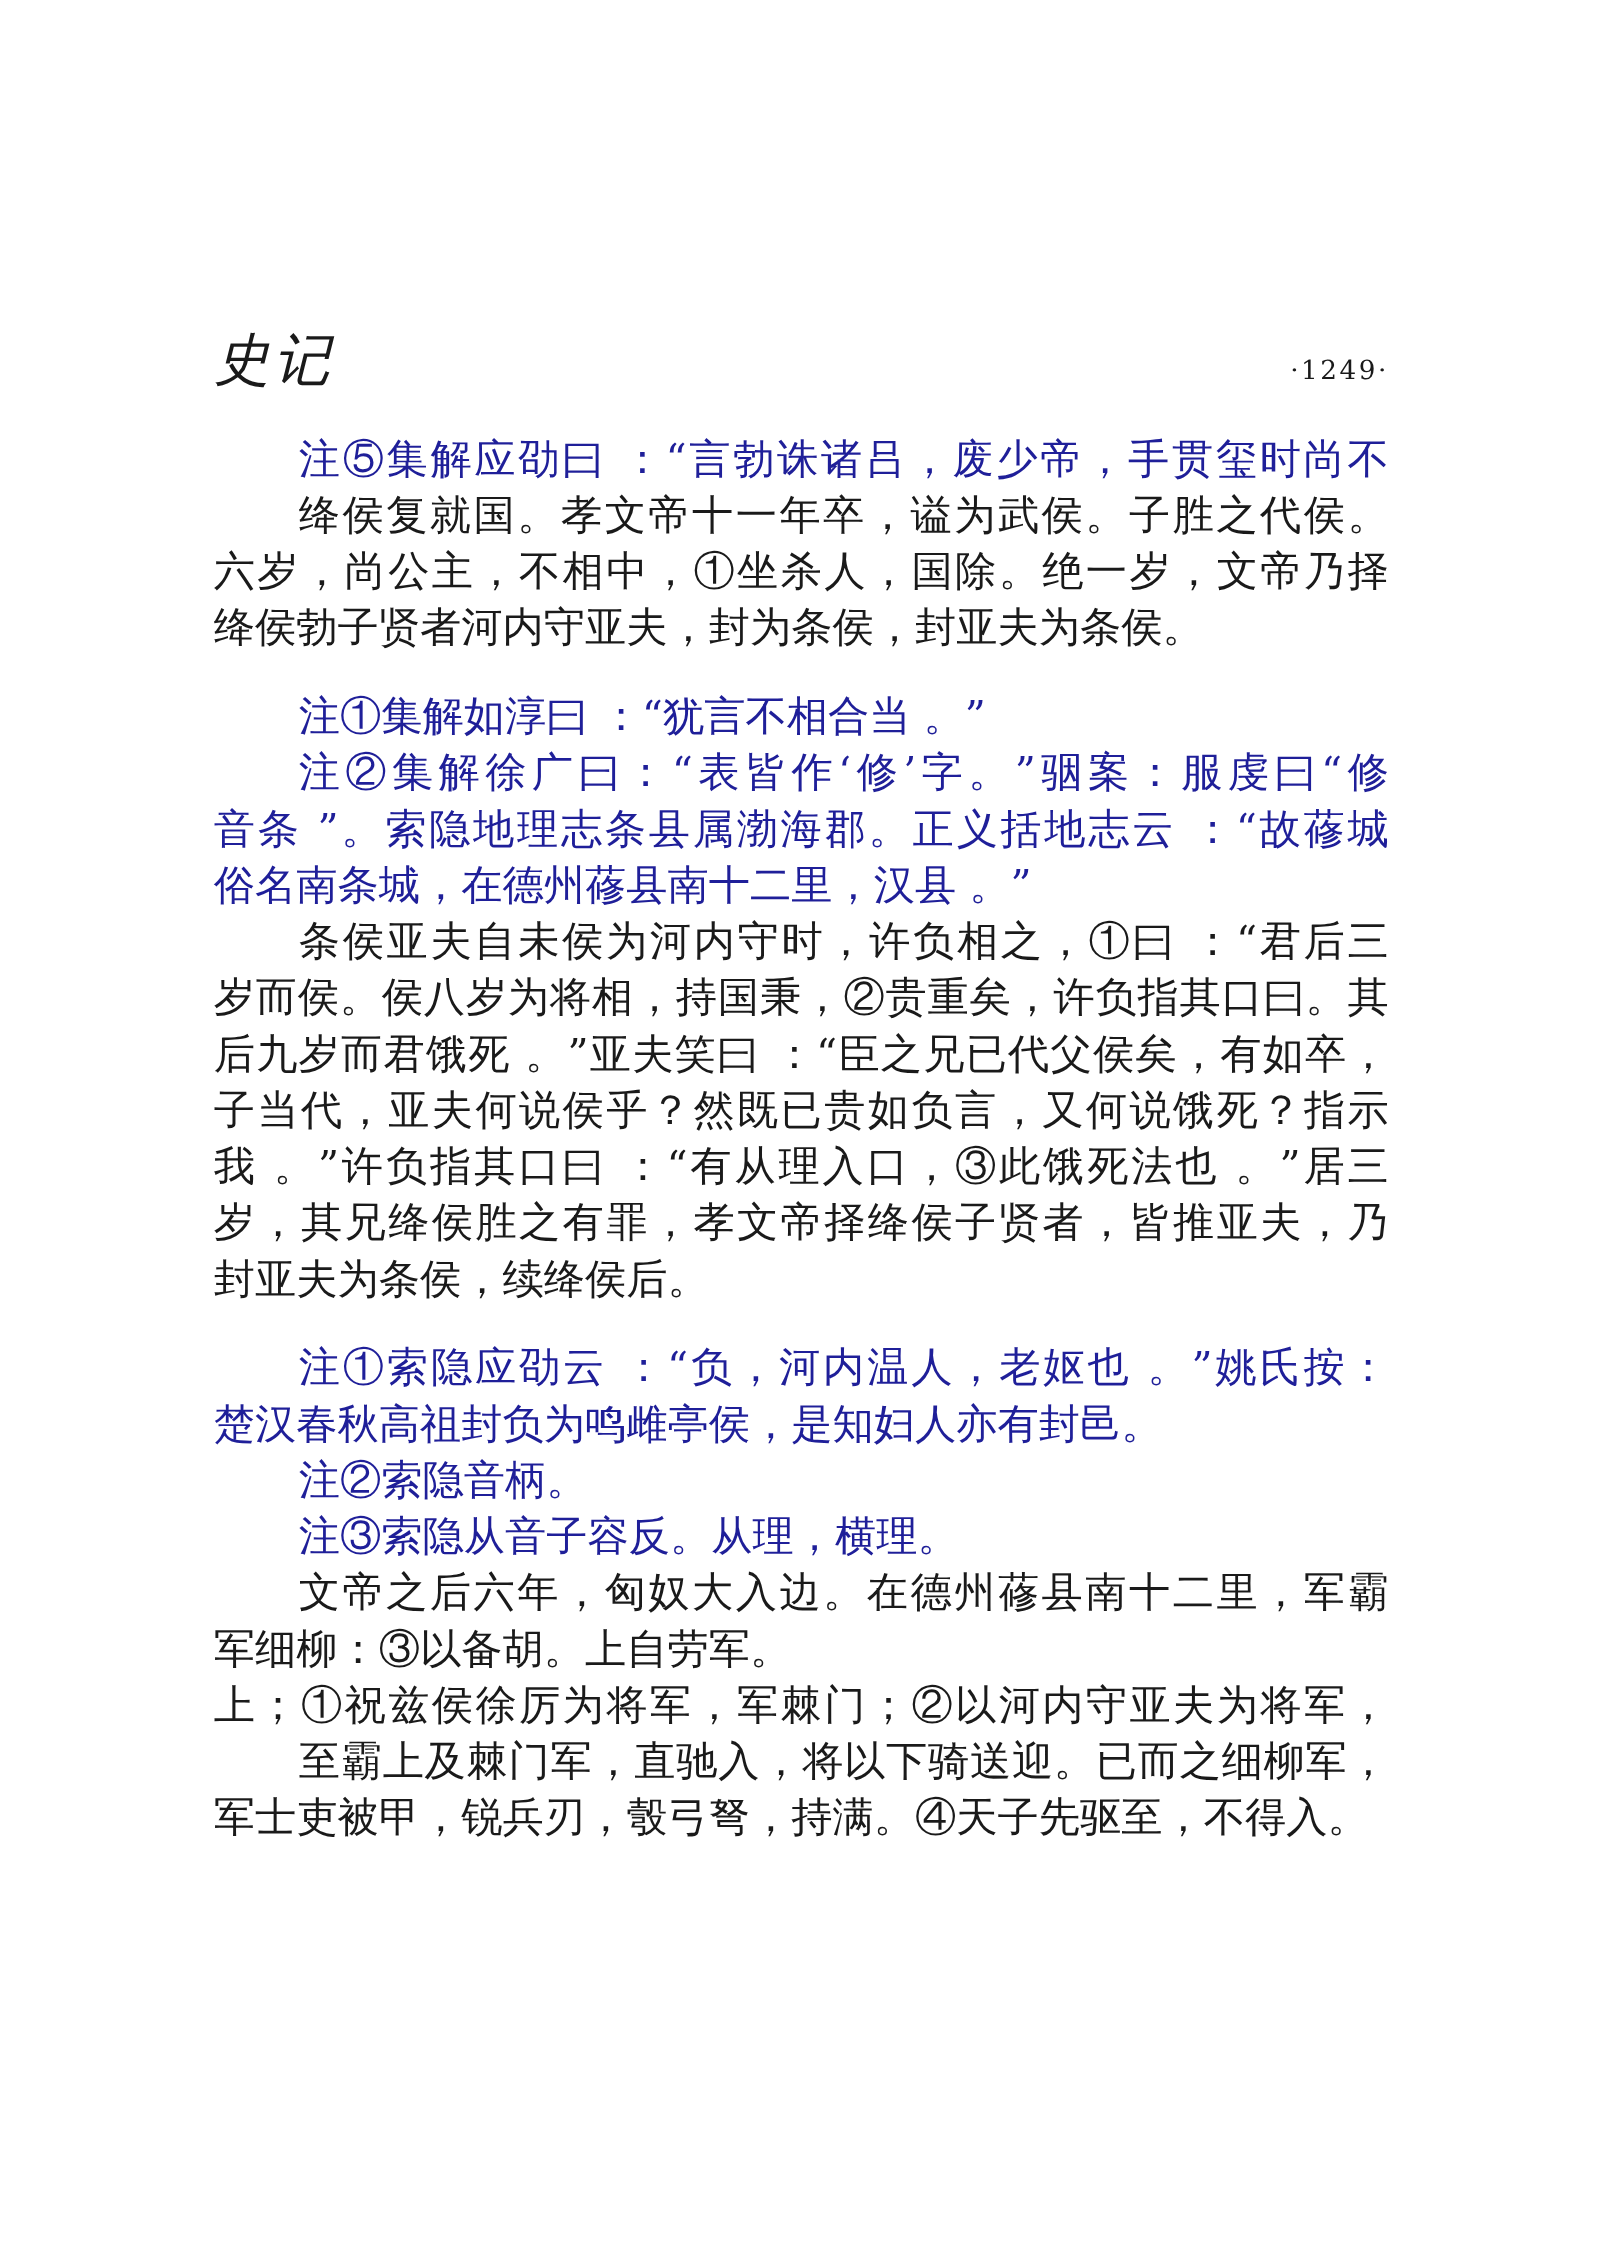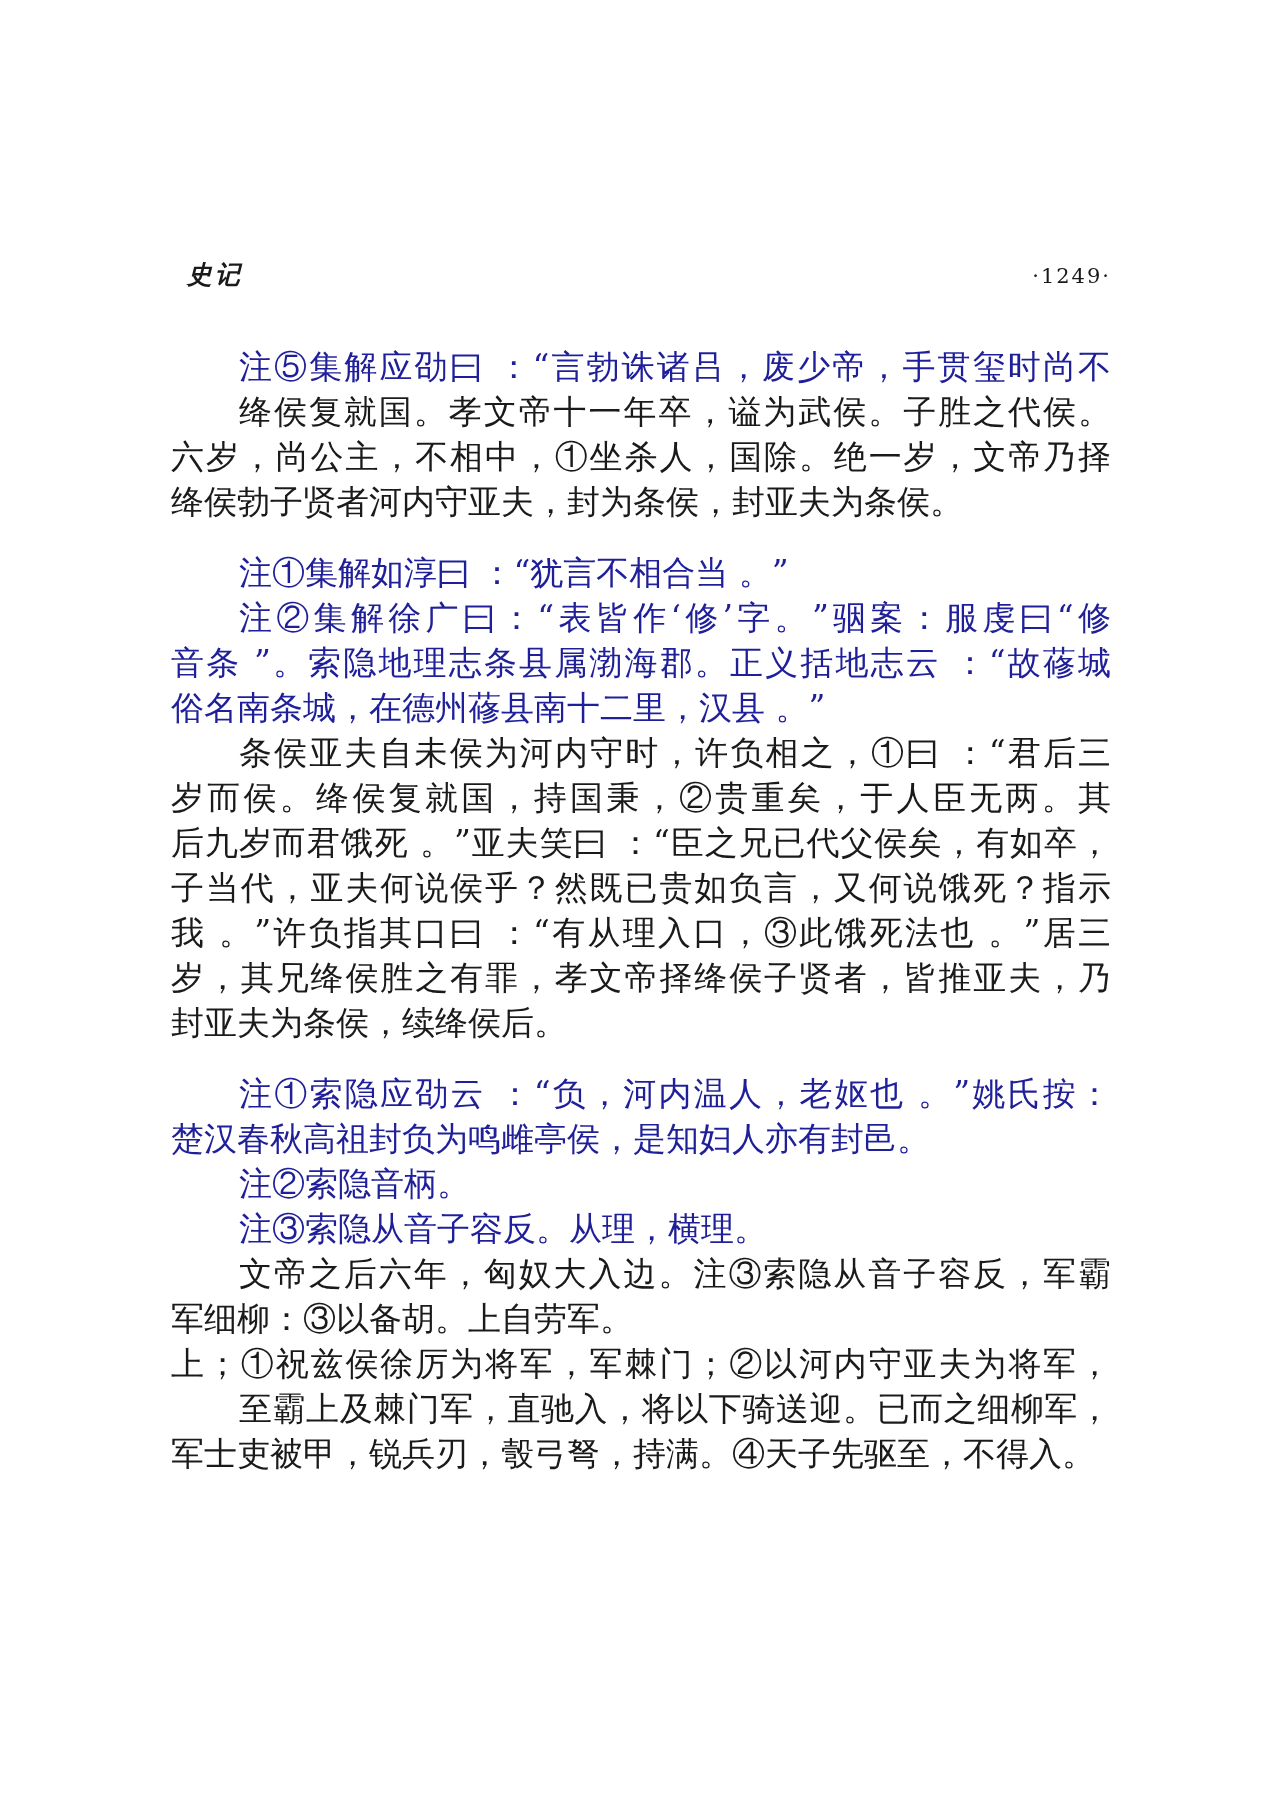--- a/index.html
+++ b/index.html
@@ -18,26 +18,25 @@
   .page-header {
     position: absolute;
     top: 258px;
     left: 171px;
     width: 940px;
     display: flex;
     justify-content: space-between;
     align-items: baseline;
   }
   .book-title {
-    font-size: 25px;
+    font-size: 45px;
     font-style: italic;
-    font-weight: bold;
+    font-weight: normal;
     color: var(--ink, #1a1a1a);
     letter-spacing: 3px;
-    margin-left: 16px;
   }
   .page-number {
     font-size: 21px;
     color: var(--ink, #1a1a1a);
     letter-spacing: 2px;
   }
   .text-body {
     position: absolute;
     top: 344px;
     left: 171px;
@@ -84,39 +83,39 @@
       <div class="para note gap">
         <div class="line indent last">注①集解如淳曰 ：“犹言不相合当 。”</div>
       </div>
       <div class="para note">
         <div class="line indent">注②集解徐广曰：“表皆作‘修’字。”骃案：服虔曰“修</div>
         <div class="line">音条 ”。索隐地理志条县属渤海郡。正义括地志云 ：“故蓚城</div>
         <div class="line last">俗名南条城，在德州蓚县南十二里，汉县 。”</div>
       </div>
       <div class="para body">
         <div class="line indent">条侯亚夫自未侯为河内守时，许负相之，①曰 ：“君后三</div>
-        <div class="line">岁而侯。绛侯复就国，持国秉，②贵重矣，于人臣无两。其</div>
+        <div class="line">岁而侯。侯八岁为将相，持国秉，②贵重矣，许负指其口曰。其</div>
         <div class="line">后九岁而君饿死 。”亚夫笑曰 ：“臣之兄已代父侯矣，有如卒，</div>
         <div class="line">子当代，亚夫何说侯乎？然既已贵如负言，又何说饿死？指示</div>
         <div class="line">我 。”许负指其口曰 ：“有从理入口，③此饿死法也 。”居三</div>
         <div class="line">岁，其兄绛侯胜之有罪，孝文帝择绛侯子贤者，皆推亚夫，乃</div>
         <div class="line last">封亚夫为条侯，续绛侯后。</div>
       </div>
       <div class="para note gap">
         <div class="line indent">注①索隐应劭云 ：“负，河内温人，老妪也 。”姚氏按：</div>
         <div class="line last">楚汉春秋高祖封负为鸣雌亭侯，是知妇人亦有封邑。</div>
       </div>
       <div class="para note">
         <div class="line indent last">注②索隐音柄。</div>
       </div>
       <div class="para note">
         <div class="line indent last">注③索隐从音子容反。从理，横理。</div>
       </div>
       <div class="para body">
-        <div class="line indent">文帝之后六年，匈奴大入边。注③索隐从音子容反，军霸</div>
+        <div class="line indent">文帝之后六年，匈奴大入边。在德州蓚县南十二里，军霸</div>
         <div class="line last">军细柳：③以备胡。上自劳军。</div>
         <div class="line">上；①祝兹侯徐厉为将军，军棘门；②以河内守亚夫为将军，</div>
       </div>
       <div class="para body">
         <div class="line indent">至霸上及棘门军，直驰入，将以下骑送迎。已而之细柳军，</div>
         <div class="line last">军士吏被甲，锐兵刃，彀弓弩，持满。④天子先驱至，不得入。</div>
       </div>
     </div>
 </div>
 

